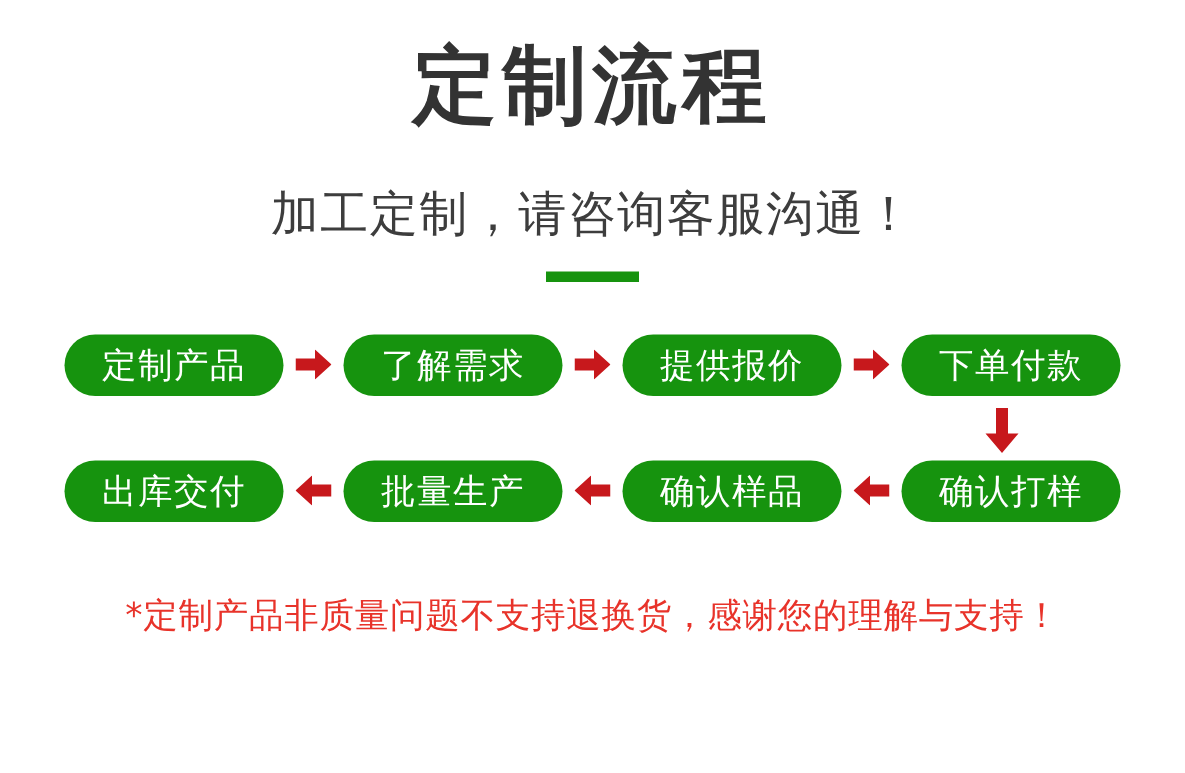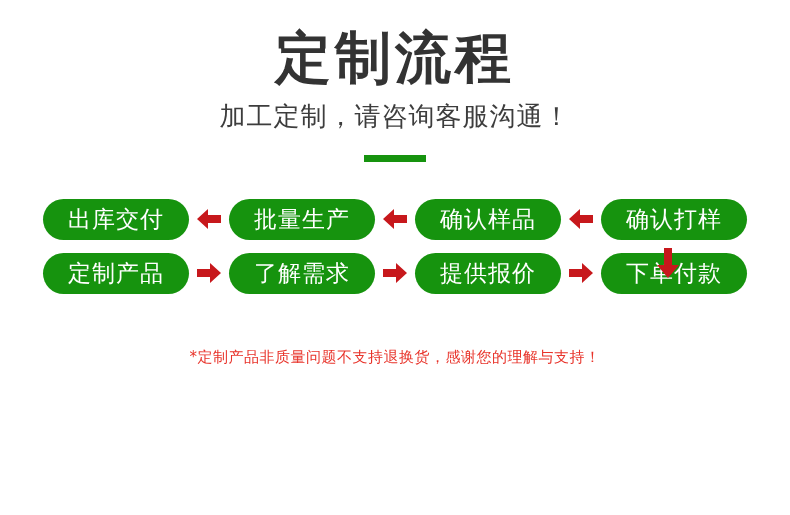--- a/index.html
+++ b/index.html
@@ -30,25 +30,25 @@
   .page-title {
     font-size: 56px;
     font-weight: bold;
     color: #333333;
     letter-spacing: 4px;
     line-height: 72px;
     margin: 0;
     font-family: "DejaVu Sans", "Liberation Sans", sans-serif;
   }
   .page-subtitle {
-    font-size: 26px;
+    font-size: 32px;
     color: #3d3d3d;
     letter-spacing: 1px;
     line-height: 40px;
-    margin: 2px 0 0 0;
+    margin: 28px 0 0 0;
     font-weight: normal;
   }
   .divider-wrap {
     margin-top: 18px;
     height: 8px;
     display: flex;
     justify-content: center;
     align-items: center;
   }
   .divider-bar {
@@ -118,21 +118,21 @@
     top: 56px;
     width: 28px;
     height: 30px;
   }
 
   
   .footer-note {
     margin-top: 40px;
     text-align: center;
     color: #e8332a;
-    font-size: 15px;
+    font-size: 23px;
     letter-spacing: 0.5px;
     line-height: 34px;
   }
 </style>
 </head>
 <body>
 
 <div class="page">
 
   <div class="header">
@@ -144,20 +144,42 @@
   </div>
 
   <div class="flow">
 
     <div class="vert-arrow-layer">
       <svg class="arrow-down" viewBox="0 0 28 30">
         <polygon points="10,0 18,0 18,17 25,17 14,30 3,17 10,17" fill="#c7181c"></polygon>
       </svg>
     </div>
 
+    <div class="flow-row row-1">
+      <div class="pill">定制产品</div>
+      <div class="arrow-gap">
+        <svg class="arrow-right" viewBox="0 0 24 20">
+          <polygon points="0,6 13,6 13,0 24,10 13,20 13,14 0,14" fill="#c7181c"></polygon>
+        </svg>
+      </div>
+      <div class="pill">了解需求</div>
+      <div class="arrow-gap">
+        <svg class="arrow-right" viewBox="0 0 24 20">
+          <polygon points="0,6 13,6 13,0 24,10 13,20 13,14 0,14" fill="#c7181c"></polygon>
+        </svg>
+      </div>
+      <div class="pill">提供报价</div>
+      <div class="arrow-gap">
+        <svg class="arrow-right" viewBox="0 0 24 20">
+          <polygon points="0,6 13,6 13,0 24,10 13,20 13,14 0,14" fill="#c7181c"></polygon>
+        </svg>
+      </div>
+      <div class="pill">下单付款</div>
+    </div>
+
     <div class="flow-row row-2">
       <div class="pill">出库交付</div>
       <div class="arrow-gap">
         <svg class="arrow-left" viewBox="0 0 24 20">
           <polygon points="24,6 11,6 11,0 0,10 11,20 11,14 24,14" fill="#c7181c"></polygon>
         </svg>
       </div>
       <div class="pill">批量生产</div>
       <div class="arrow-gap">
         <svg class="arrow-left" viewBox="0 0 24 20">
@@ -166,39 +188,17 @@
       </div>
       <div class="pill">确认样品</div>
       <div class="arrow-gap">
         <svg class="arrow-left" viewBox="0 0 24 20">
           <polygon points="24,6 11,6 11,0 0,10 11,20 11,14 24,14" fill="#c7181c"></polygon>
         </svg>
       </div>
       <div class="pill">确认打样</div>
     </div>
 
-    <div class="flow-row row-1">
-      <div class="pill">定制产品</div>
-      <div class="arrow-gap">
-        <svg class="arrow-right" viewBox="0 0 24 20">
-          <polygon points="0,6 13,6 13,0 24,10 13,20 13,14 0,14" fill="#c7181c"></polygon>
-        </svg>
-      </div>
-      <div class="pill">了解需求</div>
-      <div class="arrow-gap">
-        <svg class="arrow-right" viewBox="0 0 24 20">
-          <polygon points="0,6 13,6 13,0 24,10 13,20 13,14 0,14" fill="#c7181c"></polygon>
-        </svg>
-      </div>
-      <div class="pill">提供报价</div>
-      <div class="arrow-gap">
-        <svg class="arrow-right" viewBox="0 0 24 20">
-          <polygon points="0,6 13,6 13,0 24,10 13,20 13,14 0,14" fill="#c7181c"></polygon>
-        </svg>
-      </div>
-      <div class="pill">下单付款</div>
-    </div>
-
   </div>
 
   <div class="footer-note">*定制产品非质量问题不支持退换货，感谢您的理解与支持！</div>
 
 </div>
 
 </body></html>

